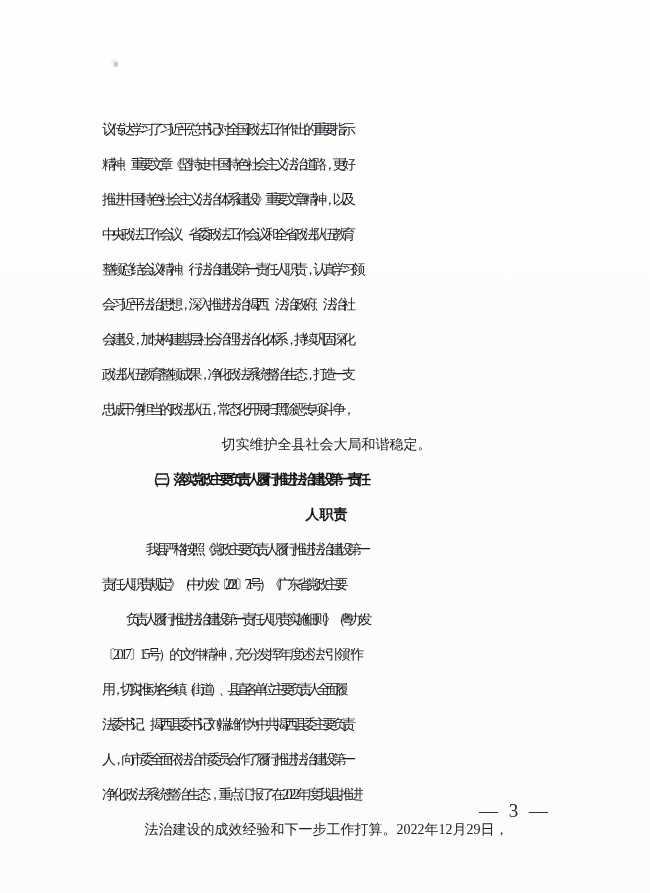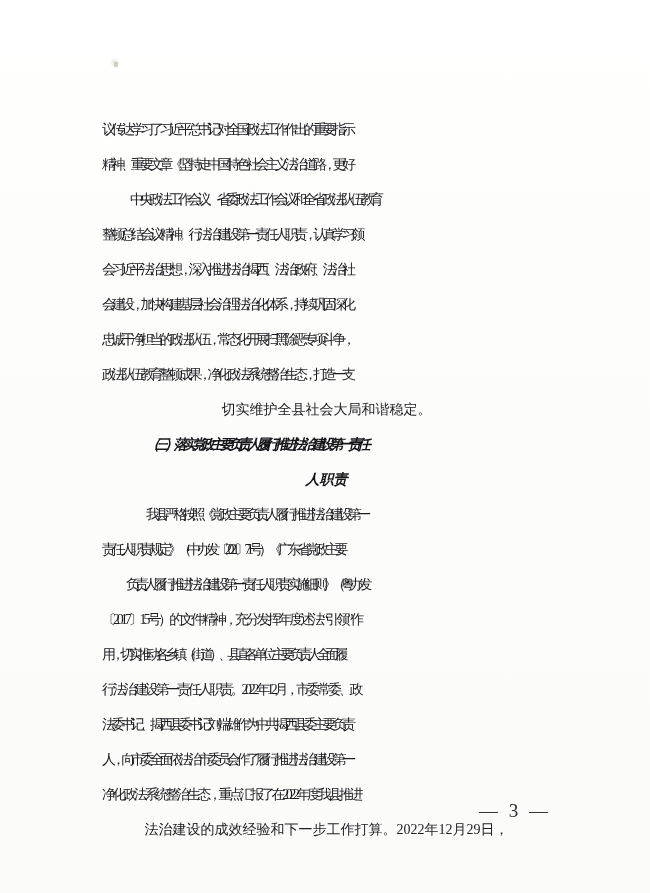--- a/index.html
+++ b/index.html
@@ -72,21 +72,20 @@
   }
   .tline.justify {
     text-align: justify;
   }
   .tline.last {
     justify-content: center;
   }
   .tline.heading {
     font-weight: bold;
     color: #15151a;
-    font-style: italic;
   }
   .indent2 {
     padding-left: 44px;
   }
 
   .footer {
     position: absolute;
     left: 102px;
     top: 800px;
     width: 449px;
@@ -108,36 +107,39 @@
   <div class="content">
 
     <div>
       <div class="tline justify">
           <span style="letter-spacing: -4.4px;">议传达学习了习近平总书记对全国政法工作作出的重要指示</span>
         </div>
       <div class="tline justify">
           <span style="letter-spacing: -4.4px;">精神、重要文章《坚持走中国特色社会主义法治道路，更好</span>
         </div>
       <div class="tline justify">
-          <span style="letter-spacing: -4.4px; margin-left: 28px;">中央政法工作会议、省委政法工作会议和全省政法队伍教育</span>
+          <span style="letter-spacing: -4.4px;">推进中国特色社会主义法治体系建设》重要文章精神，以及</span>
+        </div>
+      <div class="tline justify">
+          <span style="letter-spacing: -4.4px;">中央政法工作会议、省委政法工作会议和全省政法队伍教育</span>
         </div>
       <div class="tline justify">
           <span style="letter-spacing: -4.4px;">整顿总结会议精神。行法治建设第一责任人职责，认真学习领</span>
         </div>
       <div class="tline justify">
           <span style="letter-spacing: -4.4px;">会习近平法治思想，深入推进法治揭西、法治政府、法治社</span>
         </div>
       <div class="tline justify">
           <span style="letter-spacing: -4.4px;">会建设，加快构建基层社会治理法治化体系，持续巩固深化</span>
         </div>
       <div class="tline justify">
-          <span style="letter-spacing: -4.4px;">忠诚干净担当的政法队伍，常态化开展扫黑除恶专项斗争，</span>
+          <span style="letter-spacing: -4.4px;">政法队伍教育整顿成果，净化政法系统整治生态，打造一支</span>
         </div>
       <div class="tline justify">
-          <span style="letter-spacing: -4.4px;">政法队伍教育整顿成果，净化政法系统整治生态，打造一支</span>
+          <span style="letter-spacing: -4.4px;">忠诚干净担当的政法队伍，常态化开展扫黑除恶专项斗争，</span>
         </div>
       <div class="tline last">
           <span>切实维护全县社会大局和谐稳定。</span>
         </div>
     </div>
 
     <div>
       <div class="tline heading justify indent2">
           <span style="letter-spacing: -4.826px;">（三）落实党政主要负责人履行推进法治建设第一责任</span>
         </div>
@@ -156,23 +158,20 @@
       <div class="tline justify">
           <span style="letter-spacing: -5.058px; margin-left: 24px;">负责人履行推进法治建设第一责任人职责实施细则》（粤办发</span>
         </div>
       <div class="tline justify">
           <span style="letter-spacing: -3.075px;">〔2017〕15号）的文件精神，充分发挥年度述法“引领”作</span>
         </div>
       <div class="tline justify">
           <span style="letter-spacing: -5.058px;">用，切实推动各乡镇（街道）、县直各单位主要负责人全面履</span>
         </div>
       <div class="tline justify">
-          <span style="letter-spacing: -3.278px;">行法治建设第一责任人职责。2022年12月，市委常委、政</span>
-        </div>
-      <div class="tline justify">
           <span style="letter-spacing: -4.4px;">法委书记、揭西县委书记刘端雄作为中共揭西县委主要负责</span>
         </div>
       <div class="tline justify">
           <span style="letter-spacing: -4.4px;">人，向市委全面依法治市委员会作了履行推进法治建设第一</span>
         </div>
       <div class="tline justify">
           <span style="letter-spacing: -3.404px;">净化政法系统整治生态，重点汇报了在2022年度我县推进</span>
         </div>
       <div class="tline last">
           <span>法治建设的成效经验和下一步工作打算。2022年12月29日，</span>

